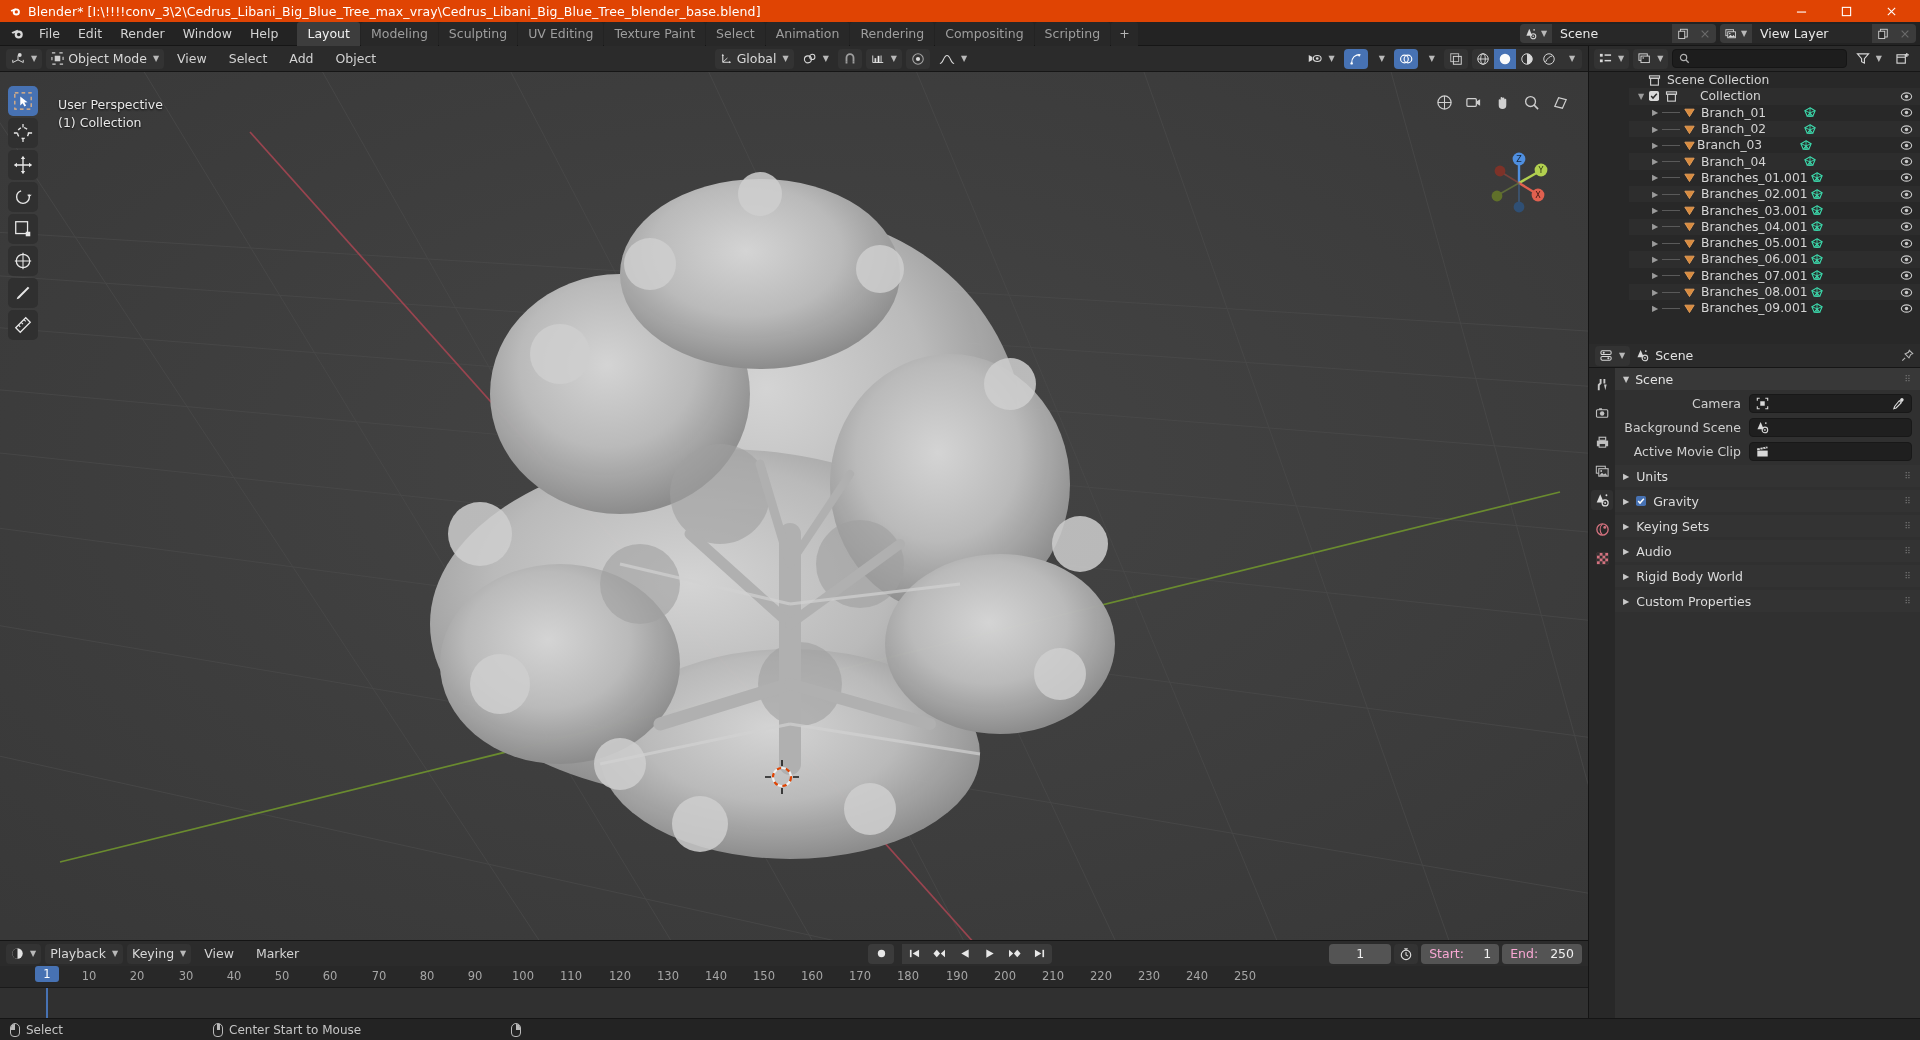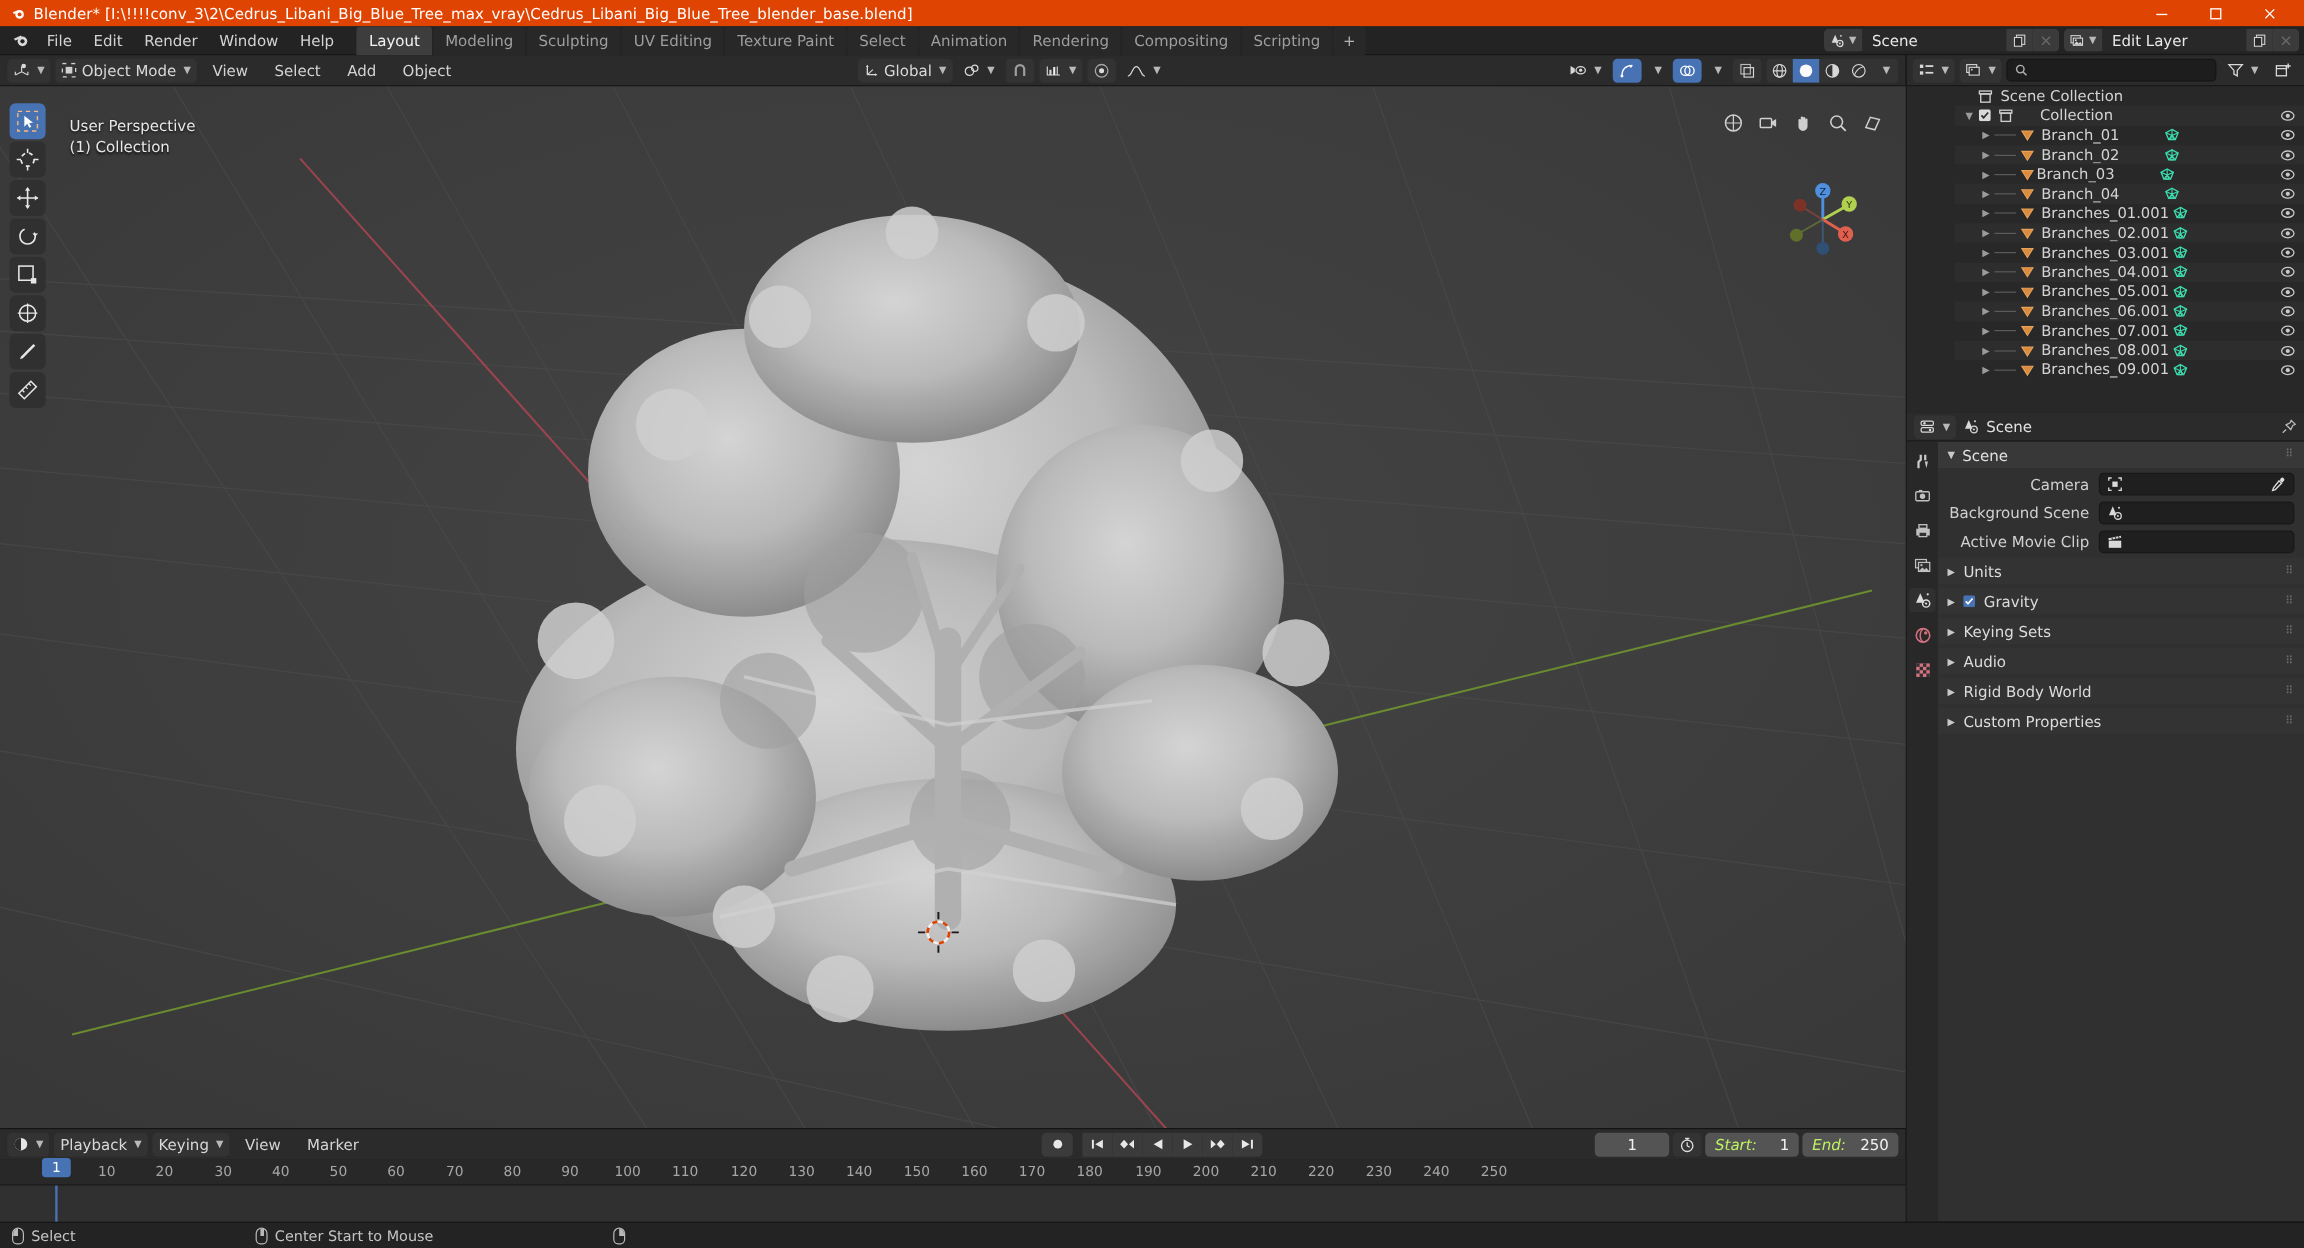--- a/index.html
+++ b/index.html
@@ -81,21 +81,21 @@
   
   .tl-header { height: 26px; background: #2b2b2b; display: flex; align-items: center; padding: 0 6px; gap: 4px; flex: 0 0 26px; border-top:1px solid #141414; }
   .tl-center { position: absolute; left: 50%; transform: translateX(-50%); display: flex; gap: 0; }
   .tbtn { width: 25px; height: 20px; background: #3b3b3b; display: flex; align-items: center; justify-content: center; }
   .tbtn:first-child { border-radius: 4px 0 0 4px; }
   .tbtn:last-child { border-radius: 0 4px 4px 0; }
   .rec { width: 26px; height: 20px; background: #3b3b3b; border-radius: 4px; display: flex; align-items:center; justify-content:center; margin-right: 8px; }
   .tl-right { margin-left: auto; display: flex; align-items: center; gap: 3px; }
   .numfield { height: 20px; background: #545454; border-radius: 4px; min-width: 62px; display: flex; align-items: center; justify-content: center; font-size: 12.5px; color: #f0f0f0; padding: 0 8px; }
   .numfield.lbl { justify-content: space-between; gap: 12px; min-width: 78px; }
-  .numfield.lbl .k { color: #bef264; font-style: italic; }
+  .numfield.lbl .k { color: #f9a8d4; }
   .ruler { height: 22px; background: #282828; position: relative; flex: 0 0 22px; border-bottom:1px solid #1a1a1a; }
   .tick { position: absolute; top: 3px; font-size: 11.5px; color: #a6a6a6; transform: translateX(-50%); }
   .playhead { position: absolute; top: 0; height: 22px; }
   .playhead .pill { background: #4772b3; color: #fff; font-size: 11.5px; border-radius: 3px; padding: 1px 8px; position: relative; left: -50%; }
   .tl-body { flex: 1 1 auto; background: #303030; position: relative; }
   .tl-line { position: absolute; top: 0; bottom: 0; width: 2px; background: #4772b3; }
 
   
   .ol-header { height: 26px; background: #2b2b2b; display: flex; align-items: center; padding: 0 5px; gap: 4px; flex: 0 0 26px; border-bottom:1px solid #161616; }
   .search {
@@ -223,21 +223,21 @@
       <div class="id-block">
         <div class="id-icon">
           <svg width="12" height="12" viewBox="0 0 14 14">
               <rect x="1" y="2" width="9" height="7" fill="none" stroke="#d8d8d8" stroke-width="1"></rect>
               <rect x="3.2" y="4.4" width="9" height="7" fill="#3b3b3b" stroke="#d8d8d8" stroke-width="1"></rect>
               <circle cx="5.6" cy="6.5" r=".9" fill="#d8d8d8"></circle>
               <path d="M3.6 10.8 L6.4 7.8 L8.4 9.6 L10 8.2 L12 10.8 Z" fill="#d8d8d8"></path>
             </svg>
           <span class="chev">▼</span>
         </div>
-        <div class="id-name">Edit Layer</div>
+        <div class="id-name">View Layer</div>
         <div class="id-btn">
           <svg width="12" height="12" viewBox="0 0 14 14">
               <rect x="4" y="1.5" width="8" height="9" fill="none" stroke="#cdcdcd" stroke-width="1.1"></rect>
               <rect x="2" y="3.8" width="7" height="8.5" fill="#282828" stroke="#cdcdcd" stroke-width="1.1"></rect>
             </svg>
         </div>
         <div class="id-btn dim">
           <svg width="10" height="10" viewBox="0 0 12 12">
               <path d="M2 2 L10 10 M10 2 L2 10" stroke="#6b6b6b" stroke-width="1.3"></path>
             </svg>

